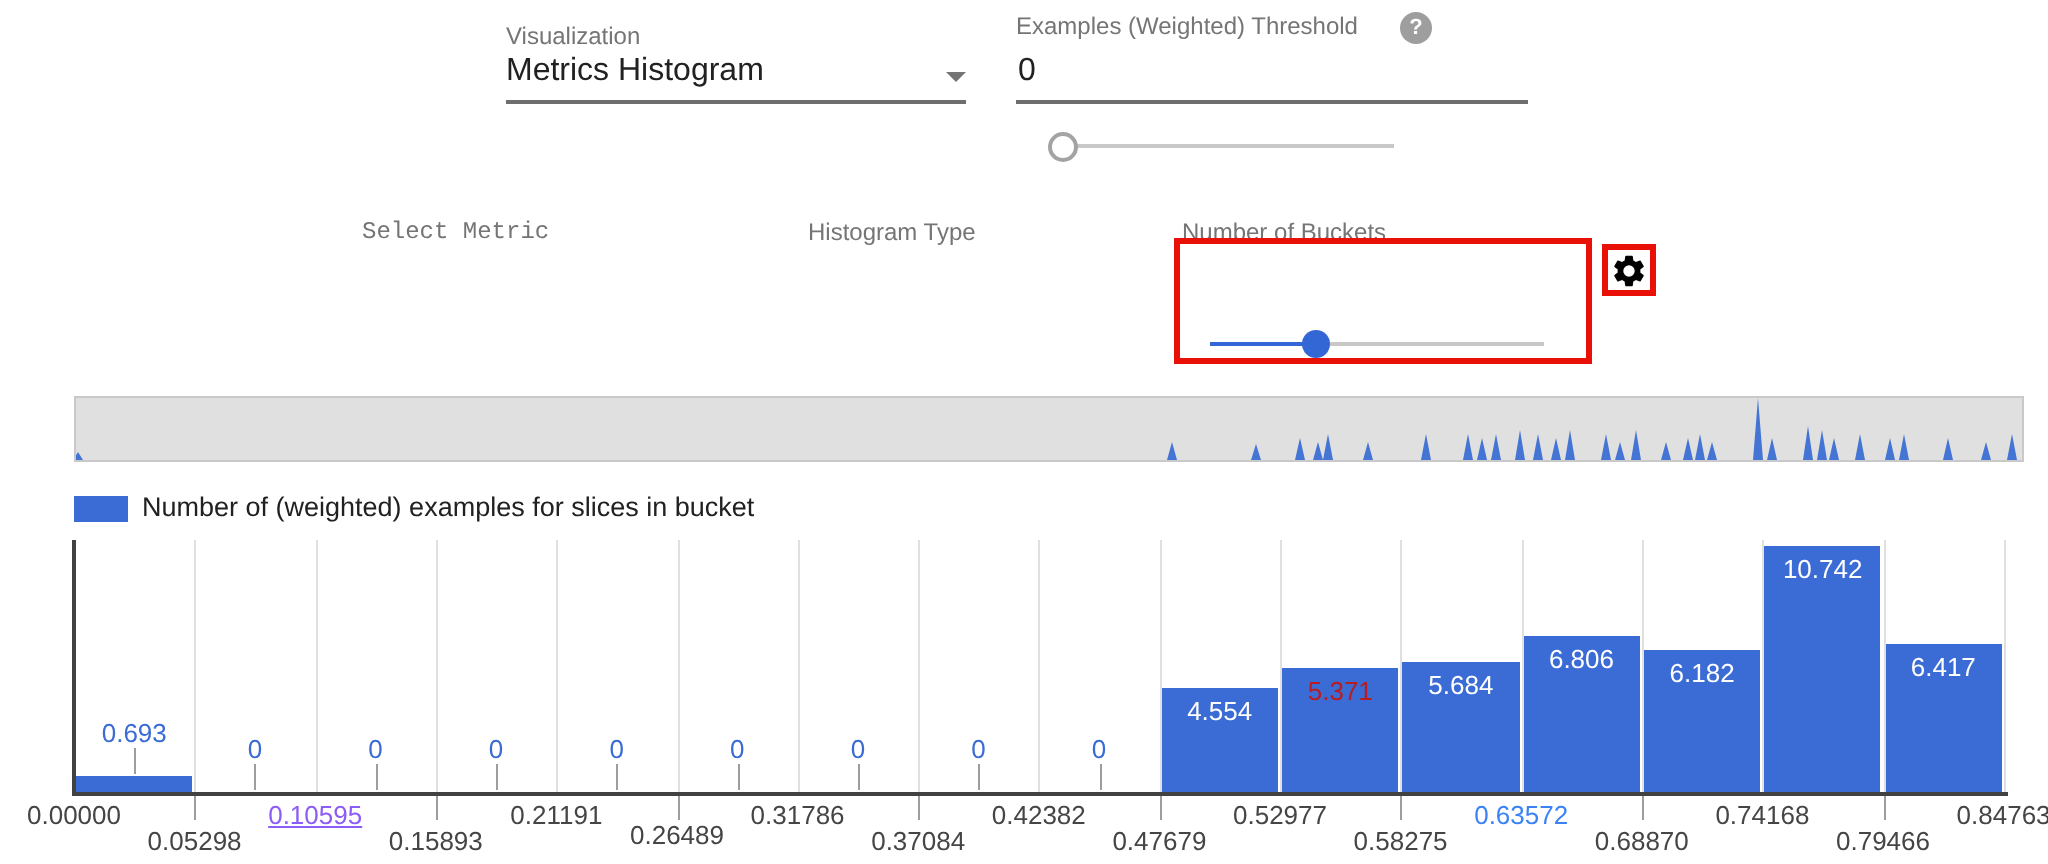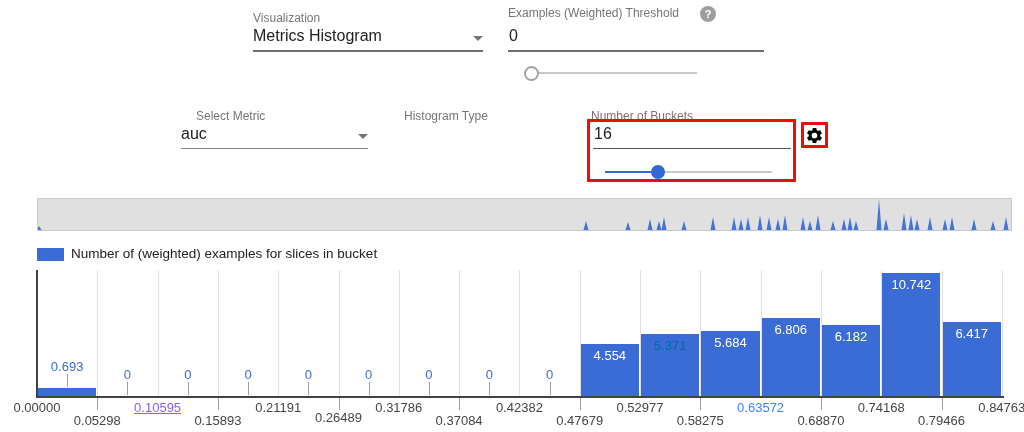--- a/index.html
+++ b/index.html
@@ -44,32 +44,25 @@
   </div>
   <span class="abs help" style="left:700px;top:6px;">?</span>
   <div class="abs" style="left:508px;top:27px;width:255px;">
     <input class="text-input" readonly="" value="0" style="">
   </div>
   <div class="abs" style="left:524px;top:60px;width:180px;height:26px;">
     <div class="track" style="left:4px;top:12px;width:169px;"></div>
     <div class="knob-ring" style="left:0;top:6px;"></div>
   </div>
 
-  <div class="abs ctl-label" style="left:196px;top:109px;">Select Metric</div>
-  <div class="abs select thin" style="left:181px;top:125px;width:187px;">
-    <span class="select-value">auc</span>
-    <span class="caret"></span>
-  </div>
+  <div class="abs ctl-label" style="left:181px;top:109px;font-family:Liberation Mono, monospace;">Select Metric</div>
 
   <div class="abs ctl-label" style="left:384px;top:109px;margin-left:20px;">Histogram Type</div>
 
   <div class="abs ctl-label" style="left:591px;top:109px;">Number of Buckets</div>
-  <div class="abs" style="left:593px;top:125px;width:197px;">
-    <input class="text-input dark" readonly="" value="16" style="">
-  </div>
   <div class="abs" style="left:601px;top:159px;width:180px;height:26px;">
     <div class="track" style="left:4px;top:12px;width:167px;"></div>
     <div class="track-fill" style="left:4px;top:12px;width:53px;"></div>
     <div class="knob-fill" style="left:50px;top:6px;"></div>
   </div>
   <div class="redbox" style="left:587px;top:119px;width:209px;height:63px;box-sizing:border-box;"></div>
 
   <div class="gearbox" style="left:801px;top:122px;width:27px;height:26px;border:3px solid var(--annotation-red,#e91107);box-sizing:border-box;">
     <svg width="19" height="19" viewBox="0 0 24 24">
       <path fill="#000" d="M19.14 12.94c.04-.3.06-.61.06-.94 0-.32-.02-.64-.07-.94l2.03-1.58a.49.49 0 0 0 .12-.61l-1.92-3.32a.49.49 0 0 0-.59-.22l-2.39.96c-.5-.38-1.03-.7-1.62-.94l-.36-2.54a.48.48 0 0 0-.48-.41h-3.84c-.24 0-.43.17-.47.41l-.36 2.54c-.59.24-1.13.57-1.62.94l-2.39-.96a.49.49 0 0 0-.59.22L2.74 8.87c-.12.21-.08.47.12.61l2.03 1.58c-.05.3-.09.63-.09.94s.02.64.07.94l-2.03 1.58a.49.49 0 0 0-.12.61l1.92 3.32c.12.22.37.29.59.22l2.39-.96c.5.38 1.03.7 1.62.94l.36 2.54c.05.24.24.41.48.41h3.84c.24 0 .44-.17.47-.41l.36-2.54c.59-.24 1.13-.56 1.62-.94l2.39.96c.22.08.47 0 .59-.22l1.92-3.32a.49.49 0 0 0-.12-.61l-2.01-1.58zM12 15.6A3.6 3.6 0 1 1 12 8.4a3.6 3.6 0 0 1 0 7.2z"></path>
@@ -127,21 +120,21 @@
       <div style="position: absolute; left: 338.65px; top: 367px; width: 60px; text-align: center; color: rgb(59, 108, 213); font-size: 13px;">0</div>
       <div style="position: absolute; left: 428.95px; top: 382px; width: 1px; height: 13px; background: rgb(158, 158, 158);"></div>
       <div style="position: absolute; left: 398.95px; top: 367px; width: 60px; text-align: center; color: rgb(59, 108, 213); font-size: 13px;">0</div>
       <div style="position: absolute; left: 489.25px; top: 382px; width: 1px; height: 13px; background: rgb(158, 158, 158);"></div>
       <div style="position: absolute; left: 459.25px; top: 367px; width: 60px; text-align: center; color: rgb(59, 108, 213); font-size: 13px;">0</div>
       <div style="position: absolute; left: 549.55px; top: 382px; width: 1px; height: 13px; background: rgb(158, 158, 158);"></div>
       <div style="position: absolute; left: 519.55px; top: 367px; width: 60px; text-align: center; color: rgb(59, 108, 213); font-size: 13px;">0</div>
       <div style="position: absolute; left: 580.7px; top: 344px; width: 58.3px; height: 52px; background: rgb(59, 108, 213);"></div>
       <div style="position: absolute; left: 579.7px; top: 348px; width: 60.3px; text-align: center; color: rgb(255, 255, 255); font-size: 13px;">4.554</div>
       <div style="position: absolute; left: 641px; top: 334px; width: 58.3px; height: 62px; background: rgb(59, 108, 213);"></div>
-      <div style="position: absolute; left: 640px; top: 338px; width: 60.3px; text-align: center; color: #0369a1; font-size: 13px;">5.371</div>
+      <div style="position: absolute; left: 640px; top: 338px; width: 60.3px; text-align: center; color: #b91c1c; font-size: 13px;">5.371</div>
       <div style="position: absolute; left: 701.3px; top: 331px; width: 58.3px; height: 65px; background: rgb(59, 108, 213);"></div>
       <div style="position: absolute; left: 700.3px; top: 335px; width: 60.3px; text-align: center; color: rgb(255, 255, 255); font-size: 13px;">5.684</div>
       <div style="position: absolute; left: 761.6px; top: 318px; width: 58.3px; height: 78px; background: rgb(59, 108, 213);"></div>
       <div style="position: absolute; left: 760.6px; top: 322px; width: 60.3px; text-align: center; color: rgb(255, 255, 255); font-size: 13px;">6.806</div>
       <div style="position: absolute; left: 821.9px; top: 325px; width: 58.3px; height: 71px; background: rgb(59, 108, 213);"></div>
       <div style="position: absolute; left: 820.9px; top: 329px; width: 60.3px; text-align: center; color: rgb(255, 255, 255); font-size: 13px;">6.182</div>
       <div style="position: absolute; left: 882.2px; top: 273px; width: 58.3px; height: 123px; background: rgb(59, 108, 213);"></div>
       <div style="position: absolute; left: 881.2px; top: 277px; width: 60.3px; text-align: center; color: rgb(255, 255, 255); font-size: 13px;">10.742</div>
       <div style="position: absolute; left: 942.5px; top: 322px; width: 58.3px; height: 74px; background: rgb(59, 108, 213);"></div>
       <div style="position: absolute; left: 941.5px; top: 326px; width: 60.3px; text-align: center; color: rgb(255, 255, 255); font-size: 13px;">6.417</div>

